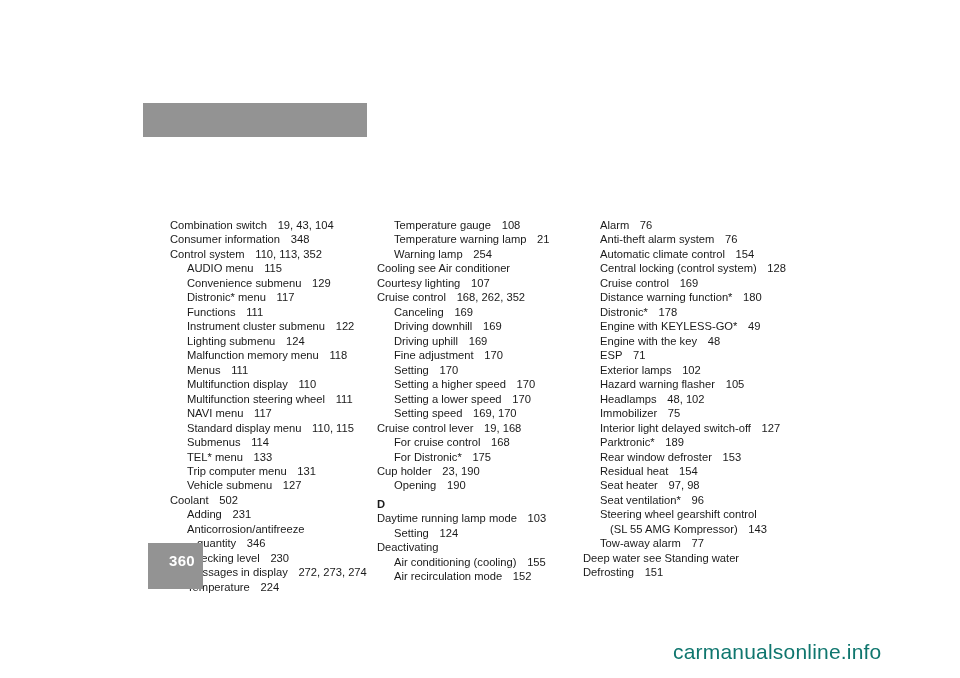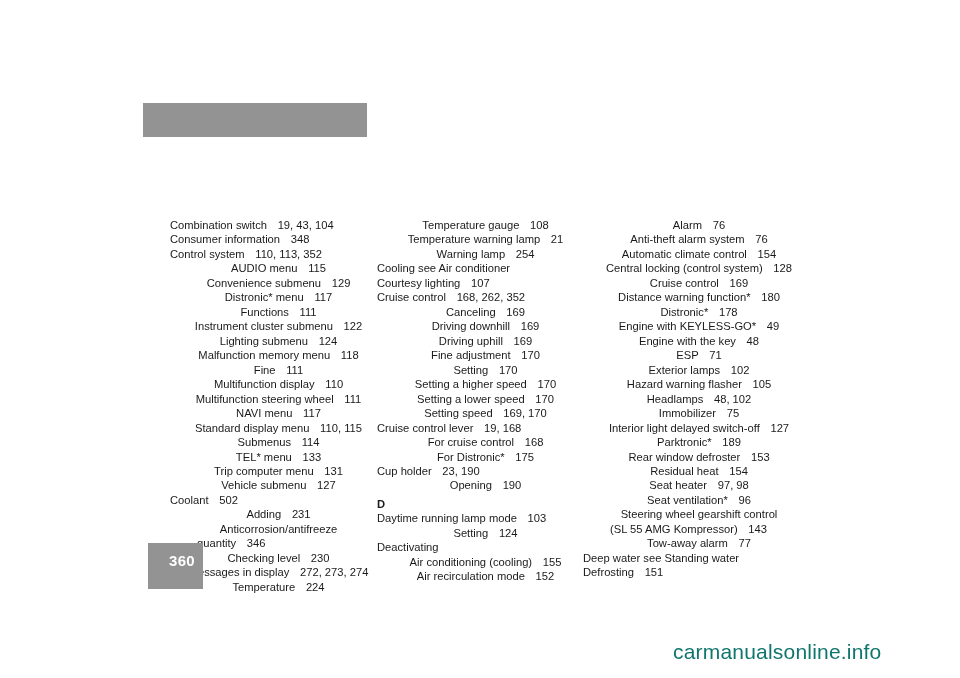--- a/index.html
+++ b/index.html
@@ -73,21 +73,21 @@
   #index-column-2 { left: 377px; width: 200px; }
   #index-column-3 { left: 583px; width: 215px; }
 
   .entry {
     white-space: nowrap;
     height: 14.48px;
   }
   .entry .term { }
   .entry .pages { padding-left: 0.95em; }
   .lvl-0 { padding-left: 0px; }
-  .lvl-1 { padding-left: 17px; text-align: center; }
+  .lvl-1 { padding-left: 17px; }
   .lvl-2 { padding-left: 27px; }
   .section-letter {
     font-weight: bold;
     font-size: 11.2px;
     height: 14.48px;
     padding-top: 4px;
   }
 
   
   #watermark {
@@ -112,21 +112,21 @@
       <div class="entry lvl-0"><span class="term">Combination switch</span><span class="pages">19, 43, 104</span></div>
       <div class="entry lvl-0"><span class="term">Consumer information</span><span class="pages">348</span></div>
       <div class="entry lvl-0"><span class="term">Control system</span><span class="pages">110, 113, 352</span></div>
       <div class="entry lvl-1"><span class="term">AUDIO menu</span><span class="pages">115</span></div>
       <div class="entry lvl-1"><span class="term">Convenience submenu</span><span class="pages">129</span></div>
       <div class="entry lvl-1"><span class="term">Distronic* menu</span><span class="pages">117</span></div>
       <div class="entry lvl-1"><span class="term">Functions</span><span class="pages">111</span></div>
       <div class="entry lvl-1"><span class="term">Instrument cluster submenu</span><span class="pages">122</span></div>
       <div class="entry lvl-1"><span class="term">Lighting submenu</span><span class="pages">124</span></div>
       <div class="entry lvl-1"><span class="term">Malfunction memory menu</span><span class="pages">118</span></div>
-      <div class="entry lvl-1"><span class="term">Fine</span><span class="pages">111</span></div>
+      <div class="entry lvl-1"><span class="term">Menus</span><span class="pages">111</span></div>
       <div class="entry lvl-1"><span class="term">Multifunction display</span><span class="pages">110</span></div>
       <div class="entry lvl-1"><span class="term">Multifunction steering wheel</span><span class="pages">111</span></div>
       <div class="entry lvl-1"><span class="term">NAVI menu</span><span class="pages">117</span></div>
       <div class="entry lvl-1"><span class="term">Standard display menu</span><span class="pages">110, 115</span></div>
       <div class="entry lvl-1"><span class="term">Submenus</span><span class="pages">114</span></div>
       <div class="entry lvl-1"><span class="term">TEL* menu</span><span class="pages">133</span></div>
       <div class="entry lvl-1"><span class="term">Trip computer menu</span><span class="pages">131</span></div>
       <div class="entry lvl-1"><span class="term">Vehicle submenu</span><span class="pages">127</span></div>
       <div class="entry lvl-0"><span class="term">Coolant</span><span class="pages">502</span></div>
       <div class="entry lvl-1"><span class="term">Adding</span><span class="pages">231</span></div>

